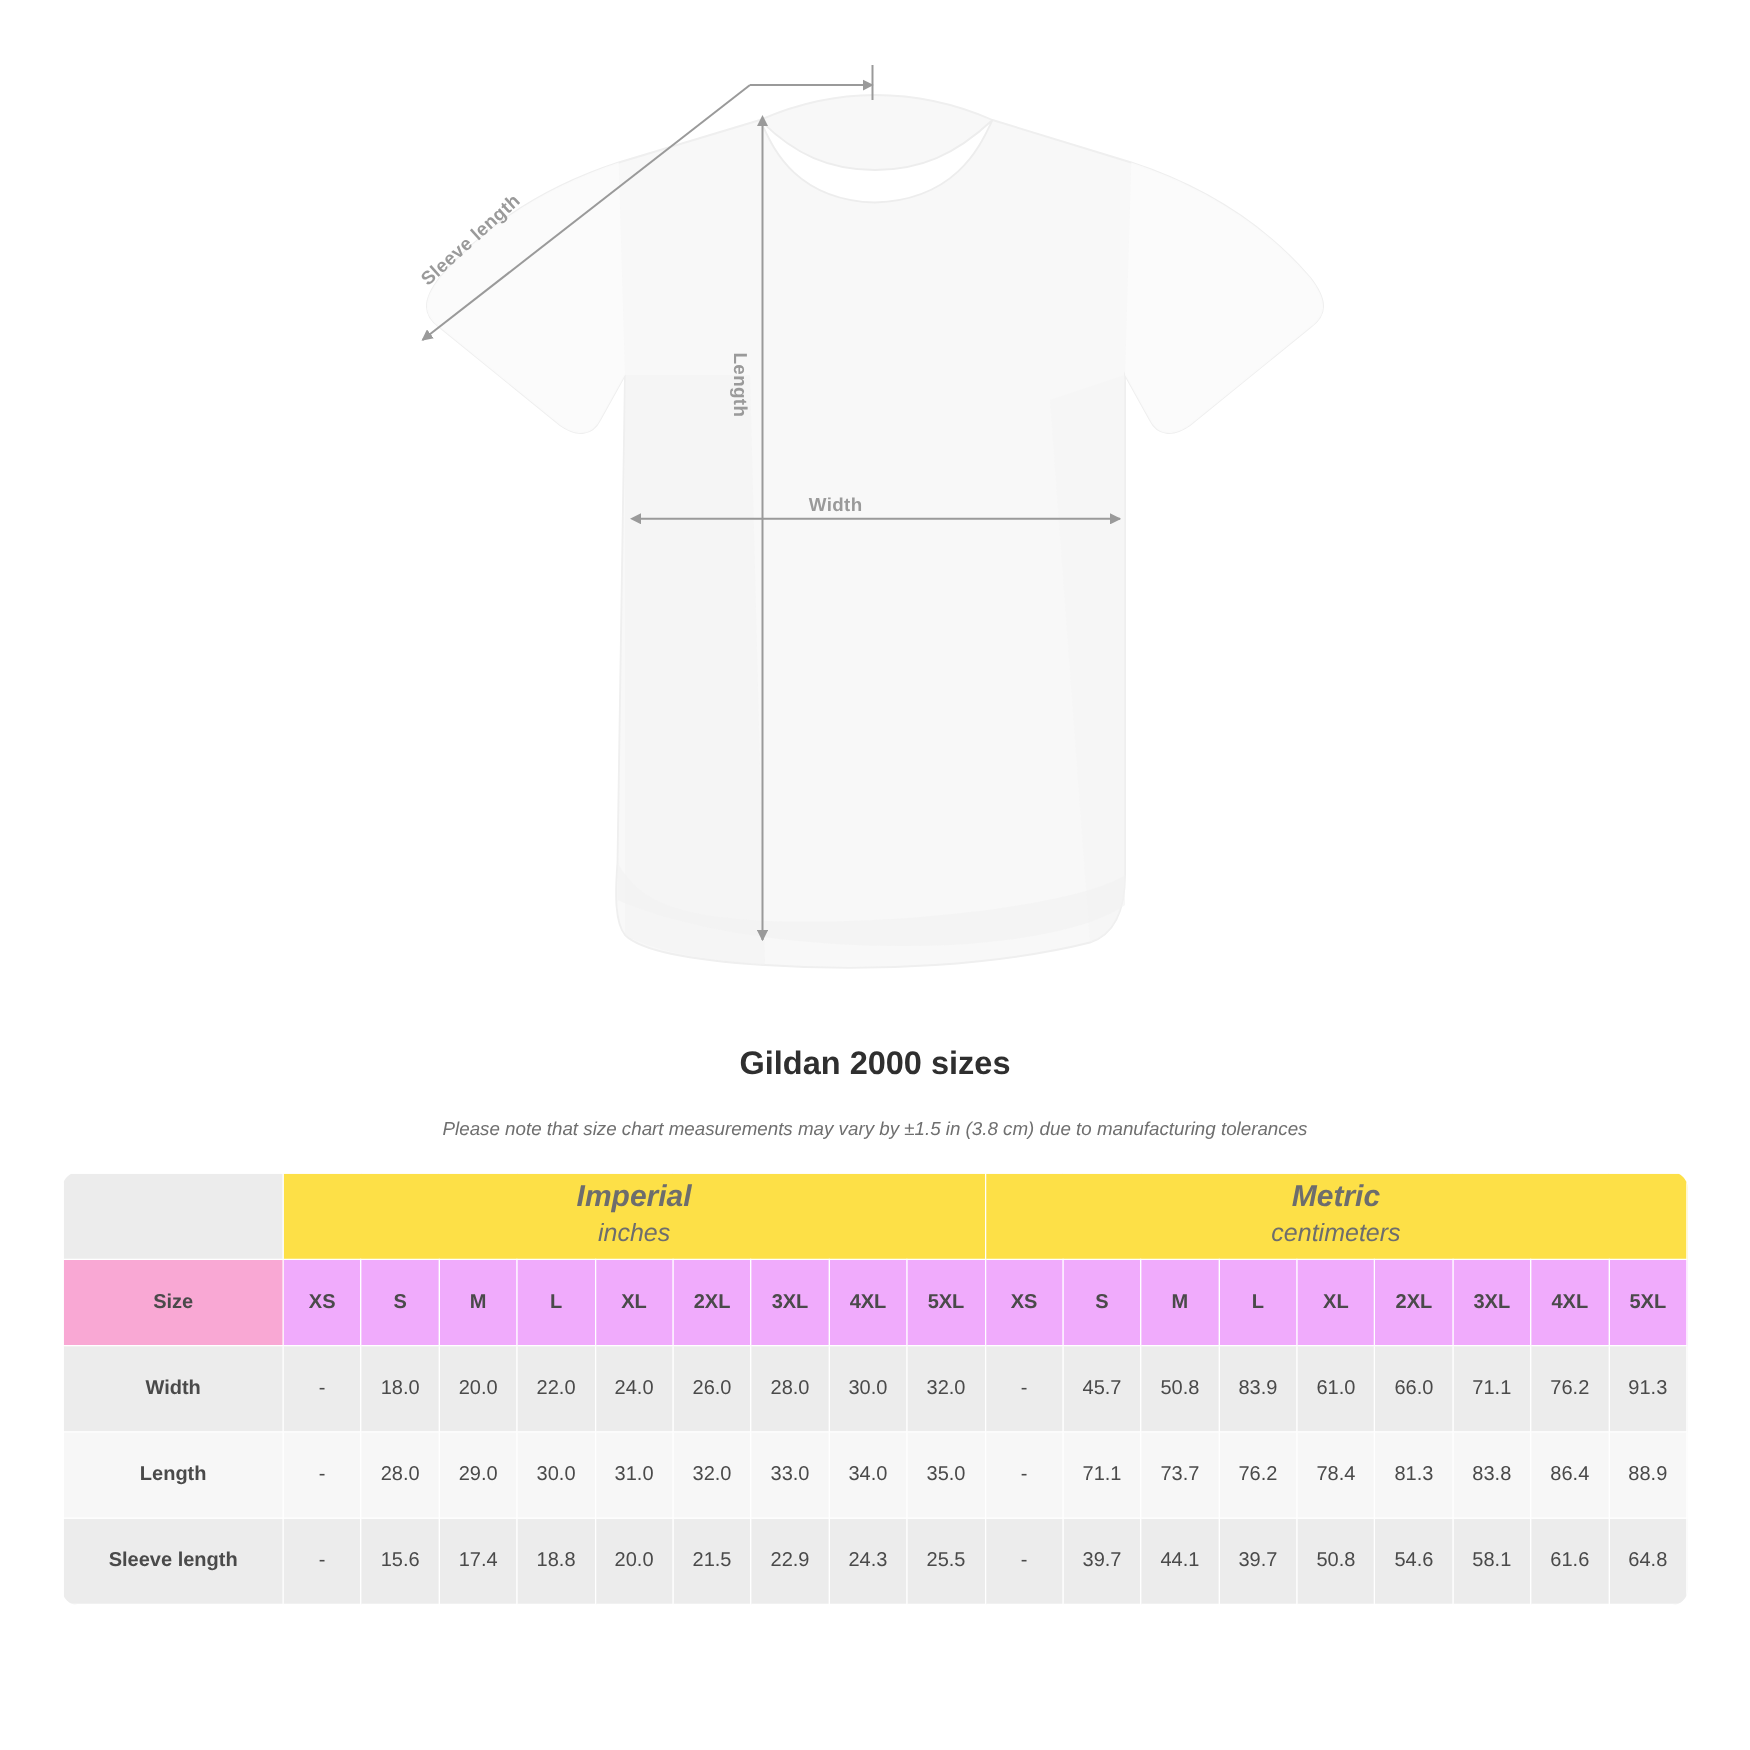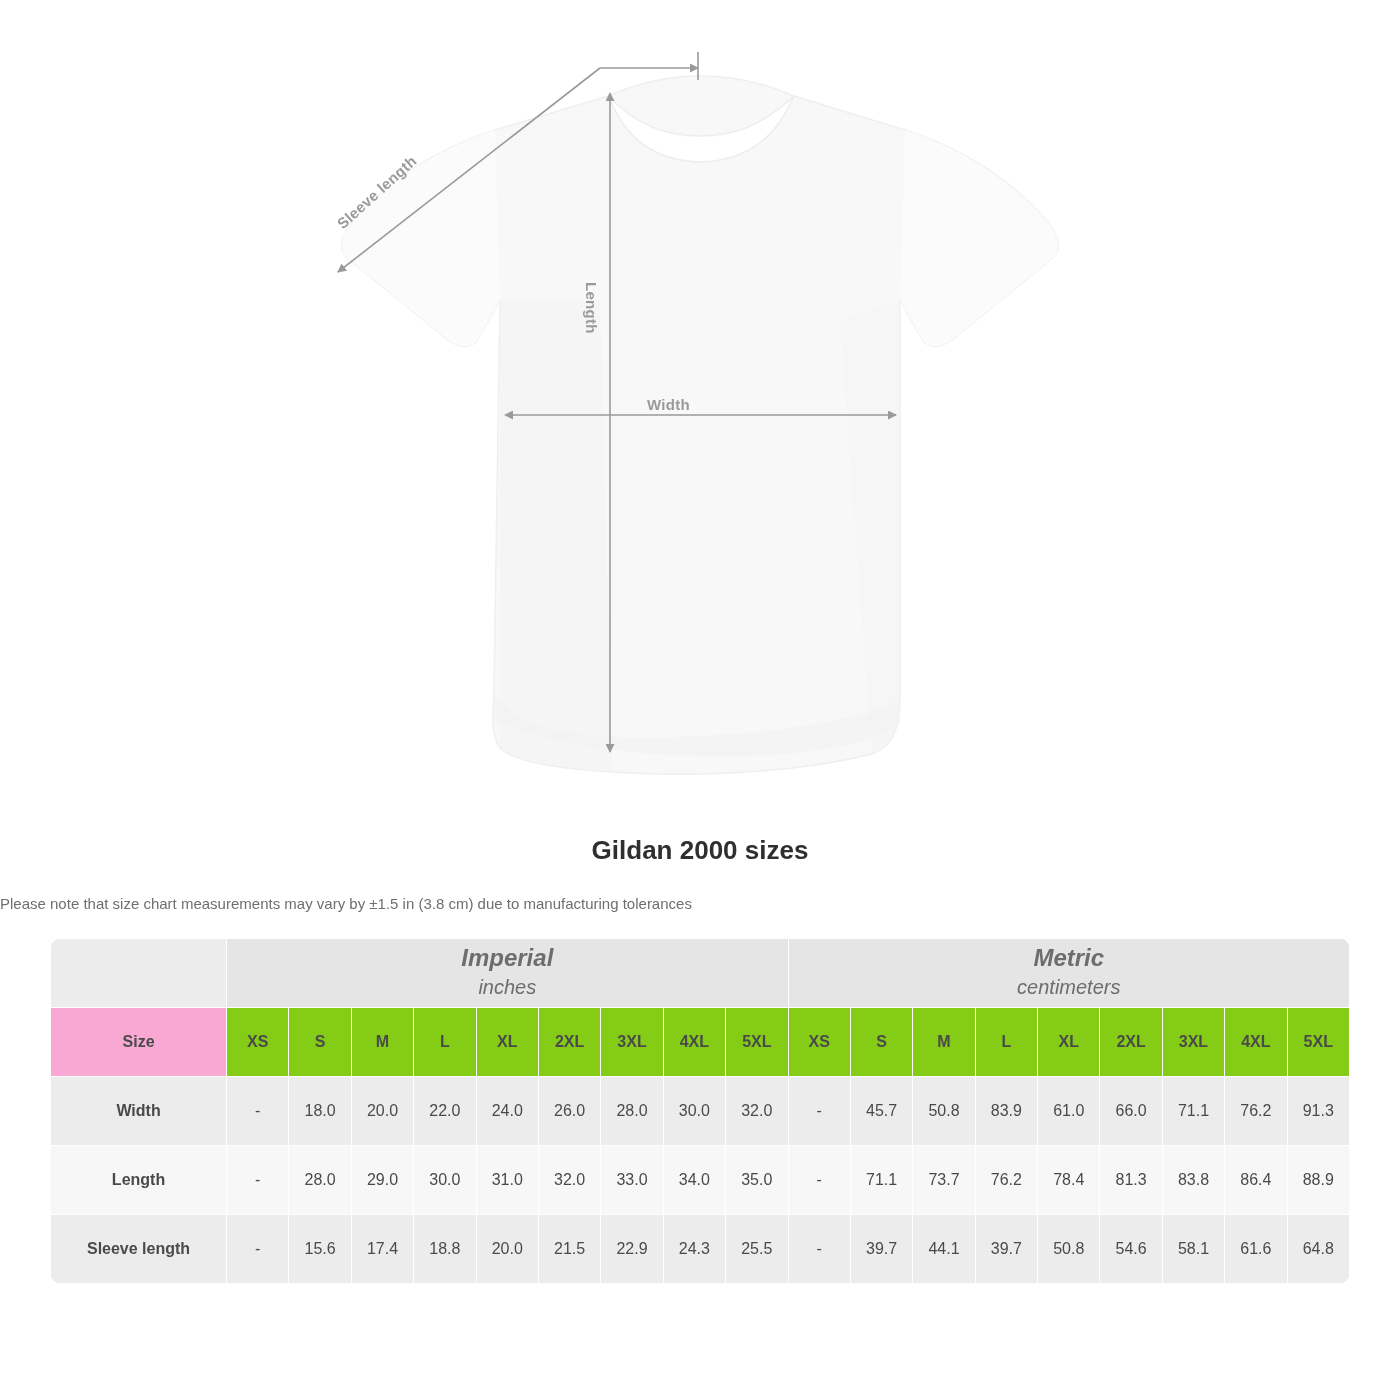--- a/index.html
+++ b/index.html
@@ -59,21 +59,23 @@
   
   .chart-title {
     text-align: center;
     font-size: 26px;
     font-weight: bold;
     color: #2f2f2f;
     margin: 15px;
     padding-top: 20px;
   }
   .chart-note {
+    text-align: center;
     font-size: 15px;
+    font-style: italic;
     color: #6f6f6f;
     margin: 0;
     padding-top: 14px;
   }
 
   
   .table-wrap {
     margin: 26px auto 0 auto;
     width: 1300px;
   }
@@ -85,42 +87,42 @@
   table.size-table th,
   table.size-table td {
     border: 1px solid #ffffff;
     text-align: center;
     font-size: 16px;
     color: #4a4a4a;
     height: 68px;
     padding: 0;
   }
   .unitbar td {
-    background: #e5e5e5;
+    background: #fde047;
     height: 96px;
     vertical-align: middle;
   }
   .unitbar .unit-name {
     font-size: 24px;
     font-weight: bold;
     font-style: italic;
     color: #6d6d6d;
     line-height: 1.2;
   }
   .unitbar .unit-sub {
     font-size: 20px;
     font-style: italic;
     color: #6d6d6d;
     line-height: 1.5;
   }
   .unitbar .corner-cell {
     background: #ececec;
   }
   .hdr td {
-    background: #84cc16;
+    background: #f0abfc;
     font-weight: bold;
     font-size: 16px;
     color: #3d3d3d;
   }
   .hdr td.rowlabel {
     background: #f9a8d4;
   }
   tr.row-a td { background: #ececec; }
   tr.row-b td { background: #f7f7f7; }
   td.rowlabel {

